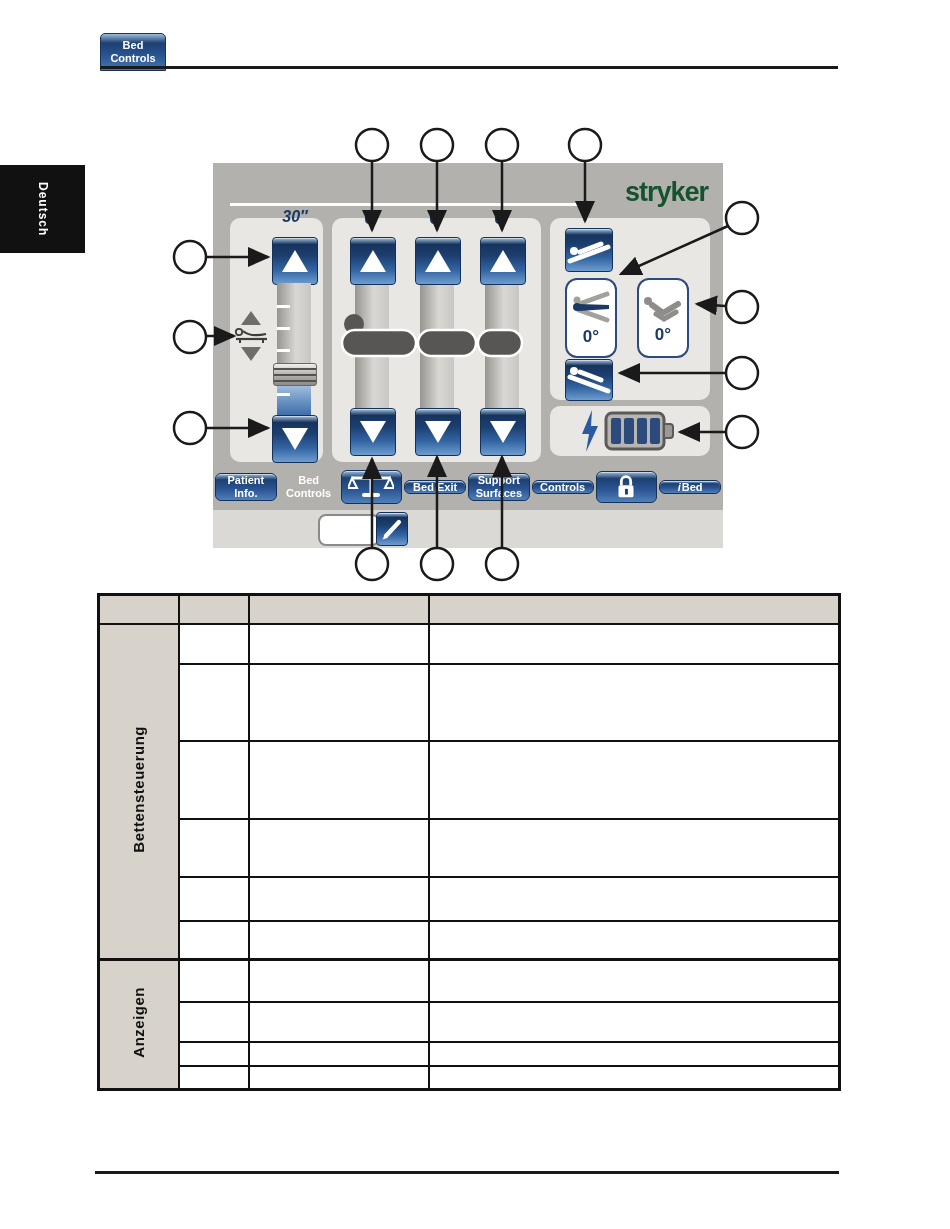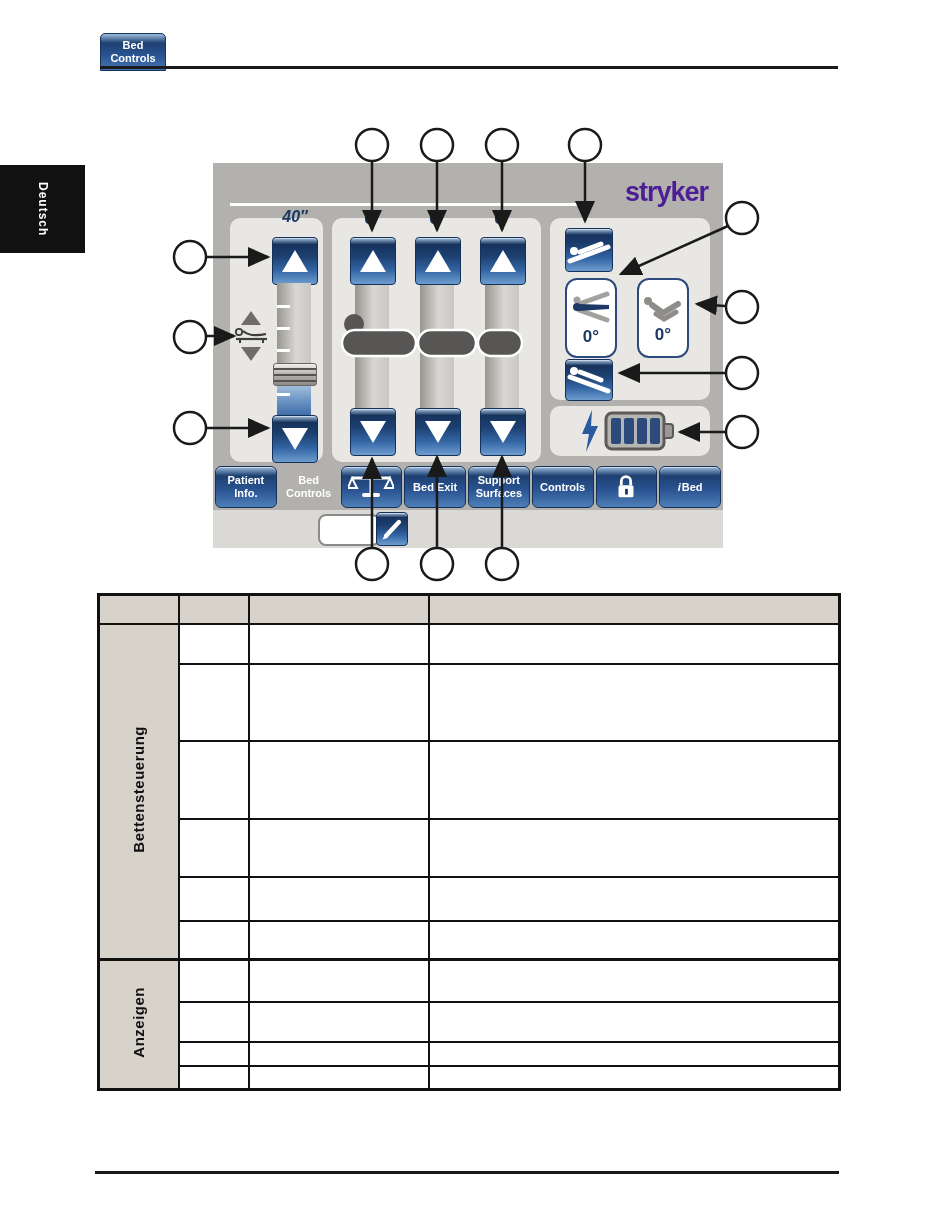--- a/index.html
+++ b/index.html
@@ -13,21 +13,21 @@
     font-size:11px;line-height:1.15;display:flex;align-items:center;justify-content:center;
     text-align:center;white-space:pre-line;}
   .hdr-line{position:absolute;left:100px;top:66px;width:738px;height:3px;background:#1a1a1a;}
   .lang-tab{position:absolute;left:0;top:165px;width:85px;height:88px;background:#111;
     display:flex;align-items:center;justify-content:center;}
   .lang-tab span{writing-mode:vertical-rl;color:#fff;font-weight:bold;font-size:12px;letter-spacing:1px;}
 
   
   .panel{position:absolute;left:213px;top:163px;width:510px;height:385px;background:#b3b1ae;}
   .brand-line{position:absolute;left:17px;top:40px;width:360px;height:2.5px;background:#fff;}
-  .brand{position:absolute;left:383px;top:14px;width:112px;color:#4c1d95;font-weight:bold;
+  .brand{position:absolute;left:383px;top:14px;width:112px;color:#14532d;font-weight:bold;
     font-size:27px;letter-spacing:-1px;text-align:right;}
   .subpanel{position:absolute;background:#e9e7e4;border-radius:10px;}
   .sp-left{left:17px;top:55px;width:93px;height:244px;}
   .sp-mid{left:119px;top:55px;width:209px;height:244px;}
   .sp-right{left:337px;top:55px;width:160px;height:182px;}
   .sp-batt{left:337px;top:243px;width:160px;height:50px;display:flex;align-items:center;justify-content:center;}
   .val-label{position:absolute;font-weight:bold;font-size:16px;color:#1c3966;text-align:center;}
 
   .btn-blue{background:linear-gradient(180deg,#a8c4de 0%,#16335c 14%,#1d4071 40%,#3365a3 70%,#6d9cce 100%);
     border:1px solid #14315a;border-radius:4px;box-shadow:inset 0 1px 0 rgba(255,255,255,.45);
@@ -43,21 +43,21 @@
     border:1.5px solid #6a6866;border-radius:3px;
     background-image:repeating-linear-gradient(180deg,transparent 0 4px,#55534f 4px 6px),
       linear-gradient(180deg,#f2f1ef 0%,#b9b7b4 45%,#8d8b88 100%);}
   .bluefill{position:absolute;background:linear-gradient(180deg,#a9c3df 0%,#6a93c2 55%,#406ea9 100%);}
 
   .white-btn{position:absolute;background:#fff;border:2px solid #2d4a7c;border-radius:12px;
     display:flex;flex-direction:column;align-items:center;justify-content:center;gap:3px;}
   .white-btn .ang{font-weight:bold;font-size:17px;color:#1c3966;}
 
   
-  .tabbar{position:absolute;left:2px;top:303px;width:506px;height:42px;display:flex;gap:2px;}
+  .tabbar{position:absolute;left:2px;top:303px;width:506px;height:42px;display:flex;gap:2px;align-items:center;}
   .tb{flex:1;border-radius:6px;color:#fff;font-weight:bold;font-size:11px;line-height:1.15;
     display:flex;align-items:center;justify-content:center;text-align:center;white-space:pre-line;
     background:linear-gradient(180deg,#9dbcdc 0%,#1d4071 22%,#2a5492 58%,#4f80b8 100%);
     border:1px solid #14315a;box-shadow:inset 0 1px 0 rgba(255,255,255,.5);}
   .tb.active{background:none;border:none;box-shadow:none;}
   .ib-i{font-style:italic;margin-right:1px;}
 
   .strip{position:absolute;left:0;top:347px;width:510px;height:38px;background:#dbd9d6;}
   .note-field{position:absolute;left:105px;top:4px;width:58px;height:28px;background:#fff;
     border:2px solid #8a8a88;border-radius:8px;}
@@ -88,21 +88,21 @@
   <div class="hdr-line"></div>
   <div class="lang-tab">
     <span>Deutsch</span>
   </div>
 
   <div class="panel">
     <div class="brand-line"></div>
     <div class="brand">stryker</div>
 
     <div class="subpanel sp-left">
-      <div class="val-label" style="left:42px;top:-10px;width:46px;font-style:italic;">40″</div>
+      <div class="val-label" style="left:42px;top:-10px;width:46px;font-style:italic;">30″</div>
       <div class="btn-blue" style="left:42px;top:19px;width:44px;height:46px;">
           <div class="tri-up"></div>
         </div>
       <div class="track" style="left:47px;top:65px;width:34px;height:132px;">
         <div class="tick" style="top:22px;"></div>
         <div class="tick" style="top:44px;"></div>
         <div class="tick" style="top:66px;"></div>
         <div class="bluefill" style="left:0;top:101px;width:34px;height:31px;">
           <div class="tick" style="top:9px;"></div>
         </div>

